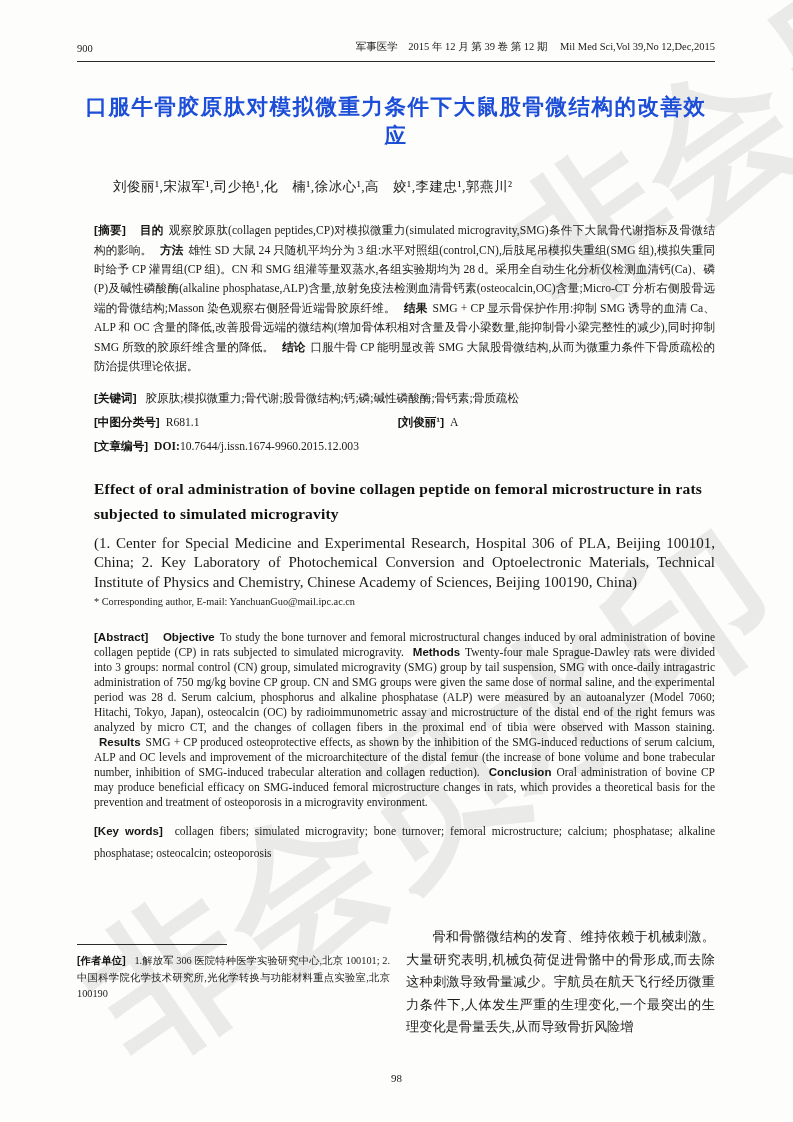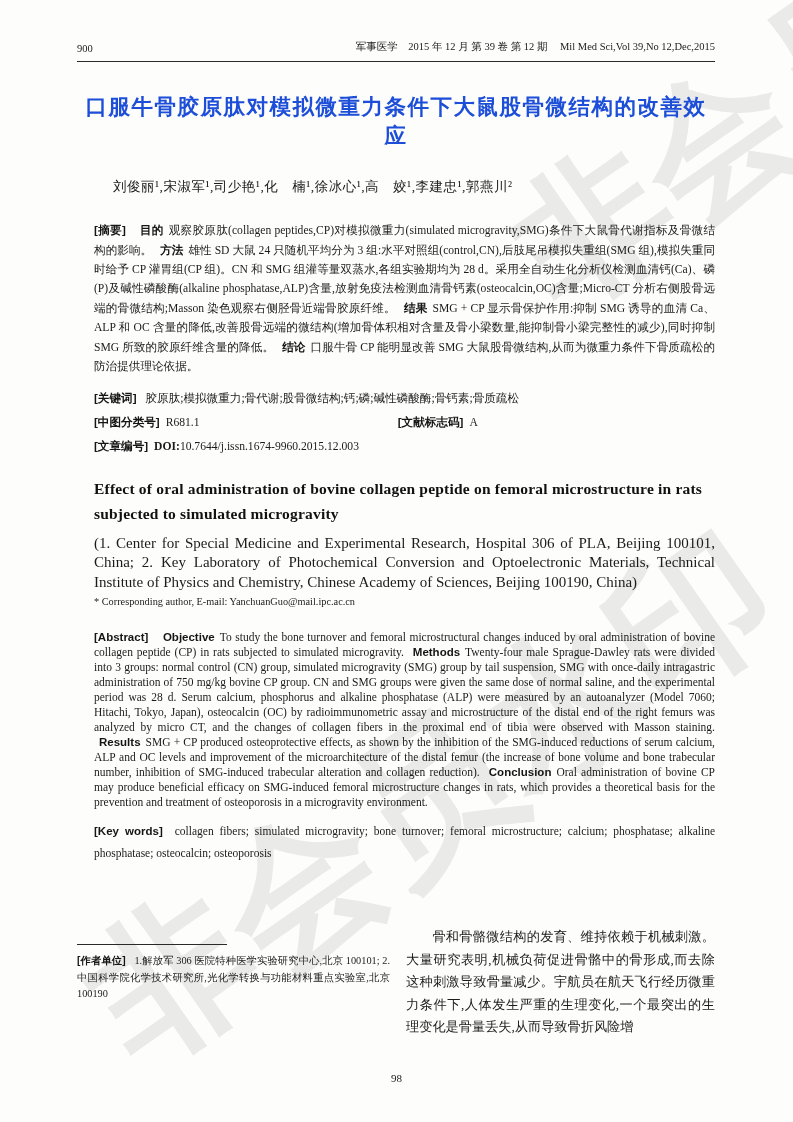--- a/index.html
+++ b/index.html
@@ -87,21 +87,21 @@
     </p>
 
     <p class="kw-cn">
       <b class="tag">[关键词]</b>
       <span>胶原肽;模拟微重力;骨代谢;股骨微结构;钙;磷;碱性磷酸酶;骨钙素;骨质疏松</span>
     </p>
 
     <div class="meta-row">
       <b class="tag">[中图分类号]</b>
       <span class="meta-val">R681.1</span>
-      <b class="tag doc-code-gap">[文献标志码]</b>
+      <b class="tag doc-code-gap">[刘俊丽¹]</b>
       <span>A</span>
     </div>
 
     <div class="meta-row">
       <b class="tag">[文章编号]</b>
       <b>DOI:</b>
       <span>10.7644/j.issn.1674-9960.2015.12.003</span>
     </div>
 
     <h2 class="title-en">Effect of oral administration of bovine collagen peptide on femoral microstructure in rats subjected to simulated microgravity</h2>

